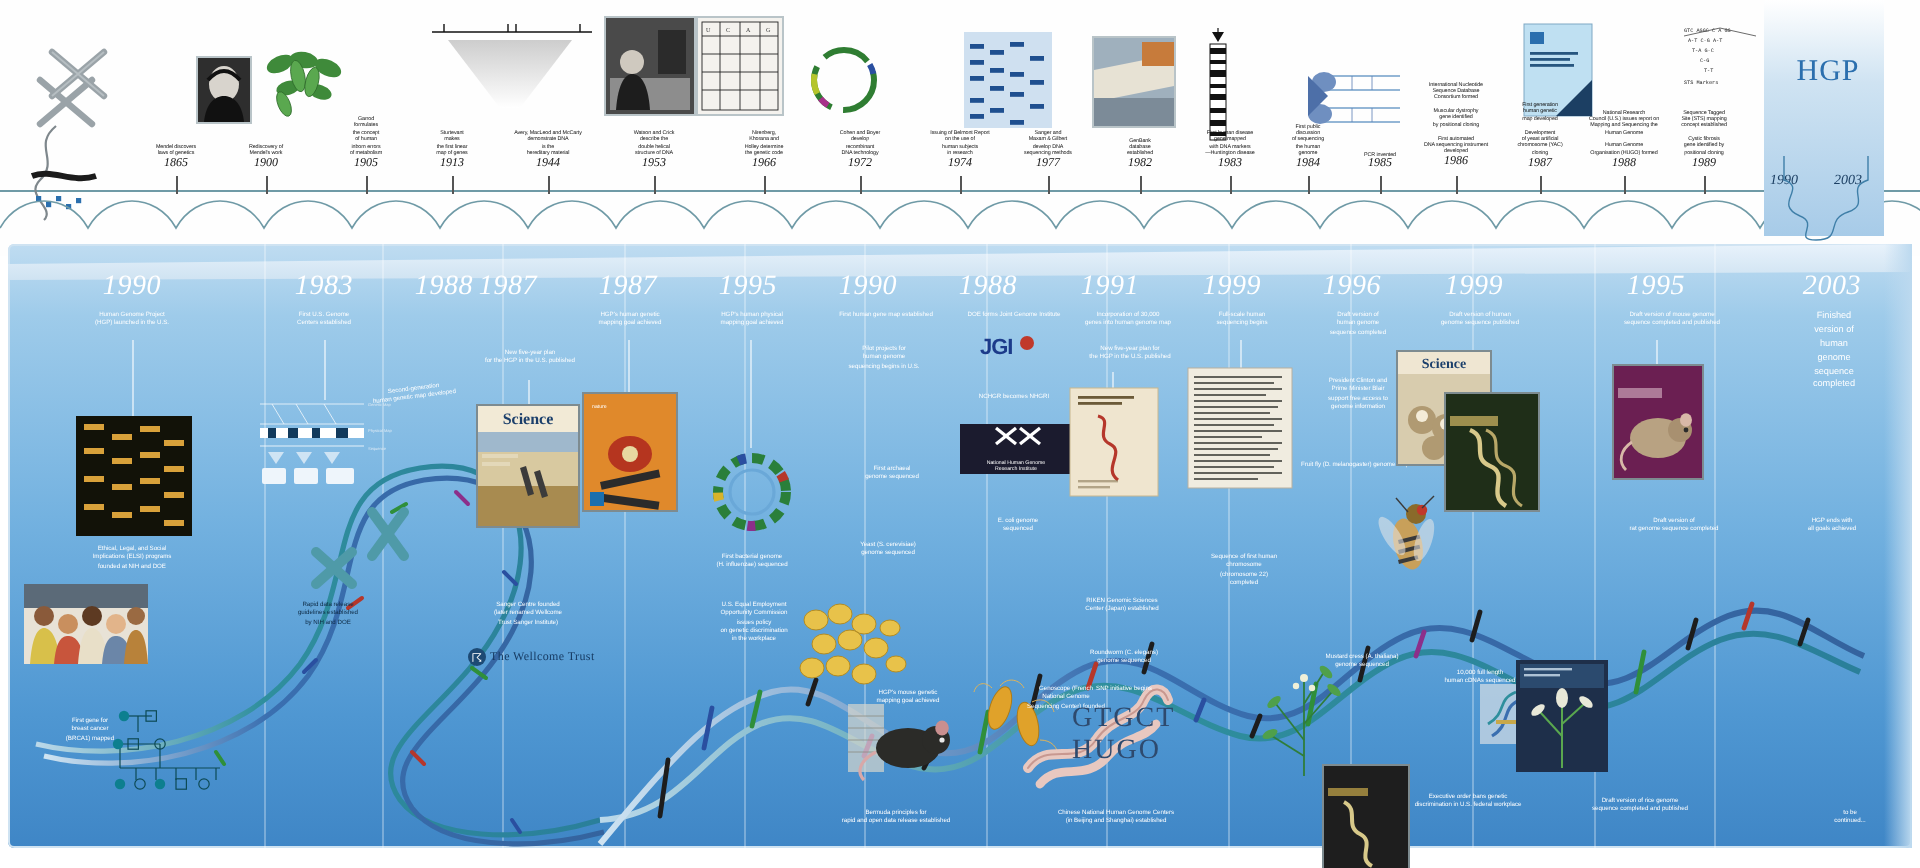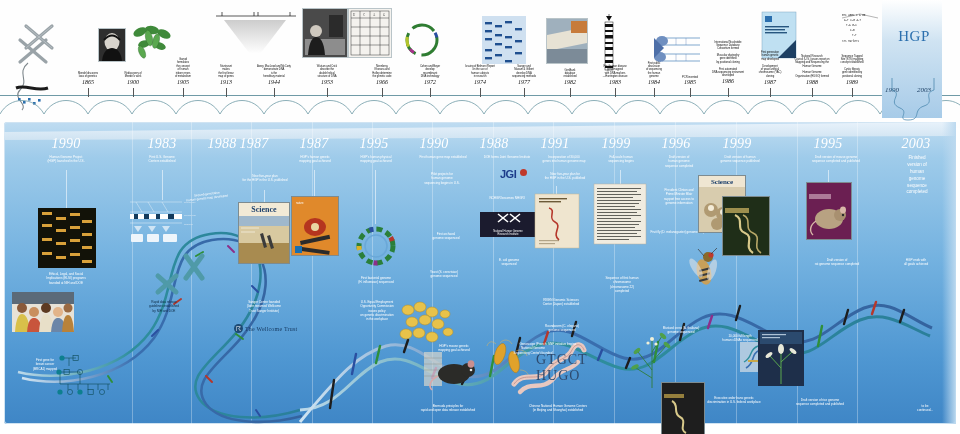--- a/index.html
+++ b/index.html
@@ -755,21 +755,21 @@
     <circle cx="44" cy="18" r="7" fill="#2b2b28"></circle>
     <ellipse cx="47" cy="12" rx="3.4" ry="3.8" fill="#c98f8f"></ellipse>
     <circle cx="47" cy="18" r="1.3" fill="#e8e8e8"></circle>
     <path d="M14 24 C6 28 4 34 8 38" stroke="#d8a8a8" stroke-width="1.6" fill="none"></path>
   </svg>
   <div class="ev" style="left:394px;top:404px;width:108px;white-space:pre-line;">Bermuda principles for
 rapid and open data release established</div>
 
   <div class="year" style="left:466px;top:136px;width:56px;">1988</div>
   <div class="ev" style="left:462px;top:155px;width:90px;white-space:pre-line;">DOE forms Joint Genome Institute</div>
-  <div class="jgi" style="left:500px;top:168px;">
+  <div class="jgi" style="left:490px;top:168px;">
     <span>JGI</span>
     <span style="display:inline-block;width:7px;height:7px;border-radius:50%;background:#c0392b;margin-left:1px;vertical-align:2px;"></span>
   </div>
   <div class="ev" style="left:468px;top:196px;width:78px;">NCHGR becomes NHGRI</div>
   <div class="nhgri-box" style="left:480px;top:212px;width:54px;">
     <svg width="52" height="16" viewBox="0 0 52 16" style="position:relative;">
         <g stroke="#ffffff" stroke-width="1.6" fill="none">
           <path d="M16 1 L26 9"></path>
           <path d="M26 1 L16 9"></path>
           <path d="M28 1 L38 9"></path>

